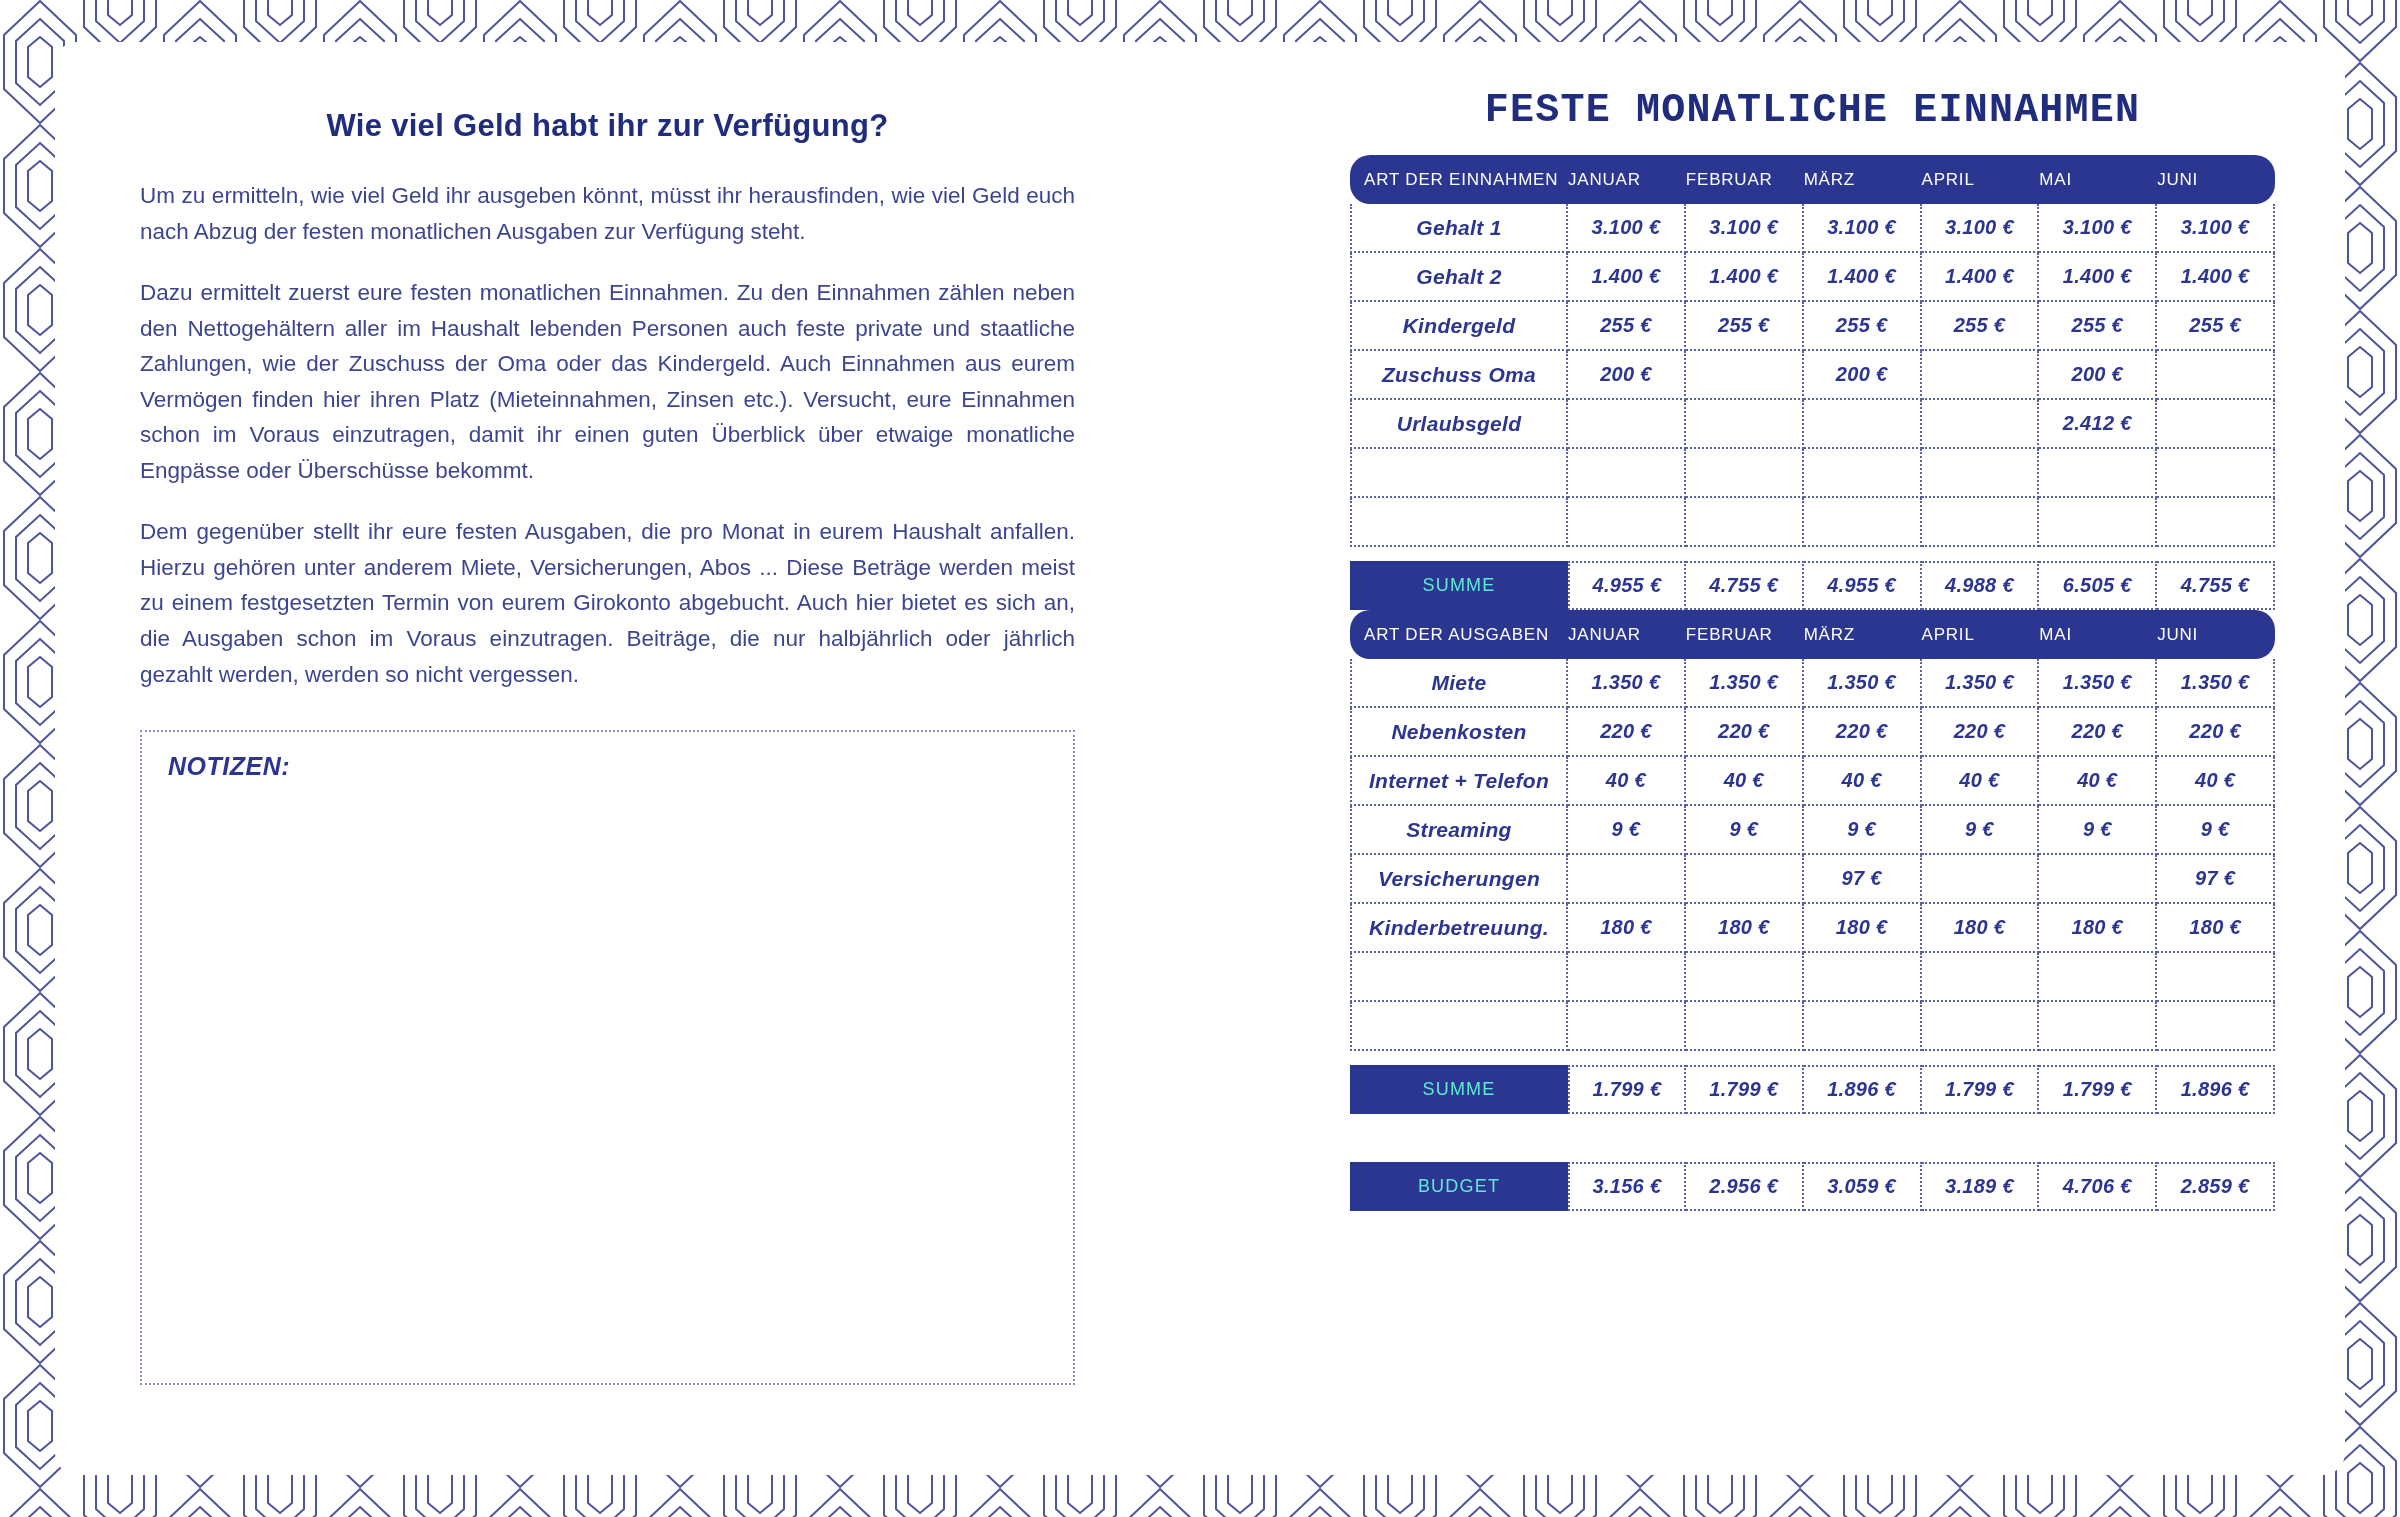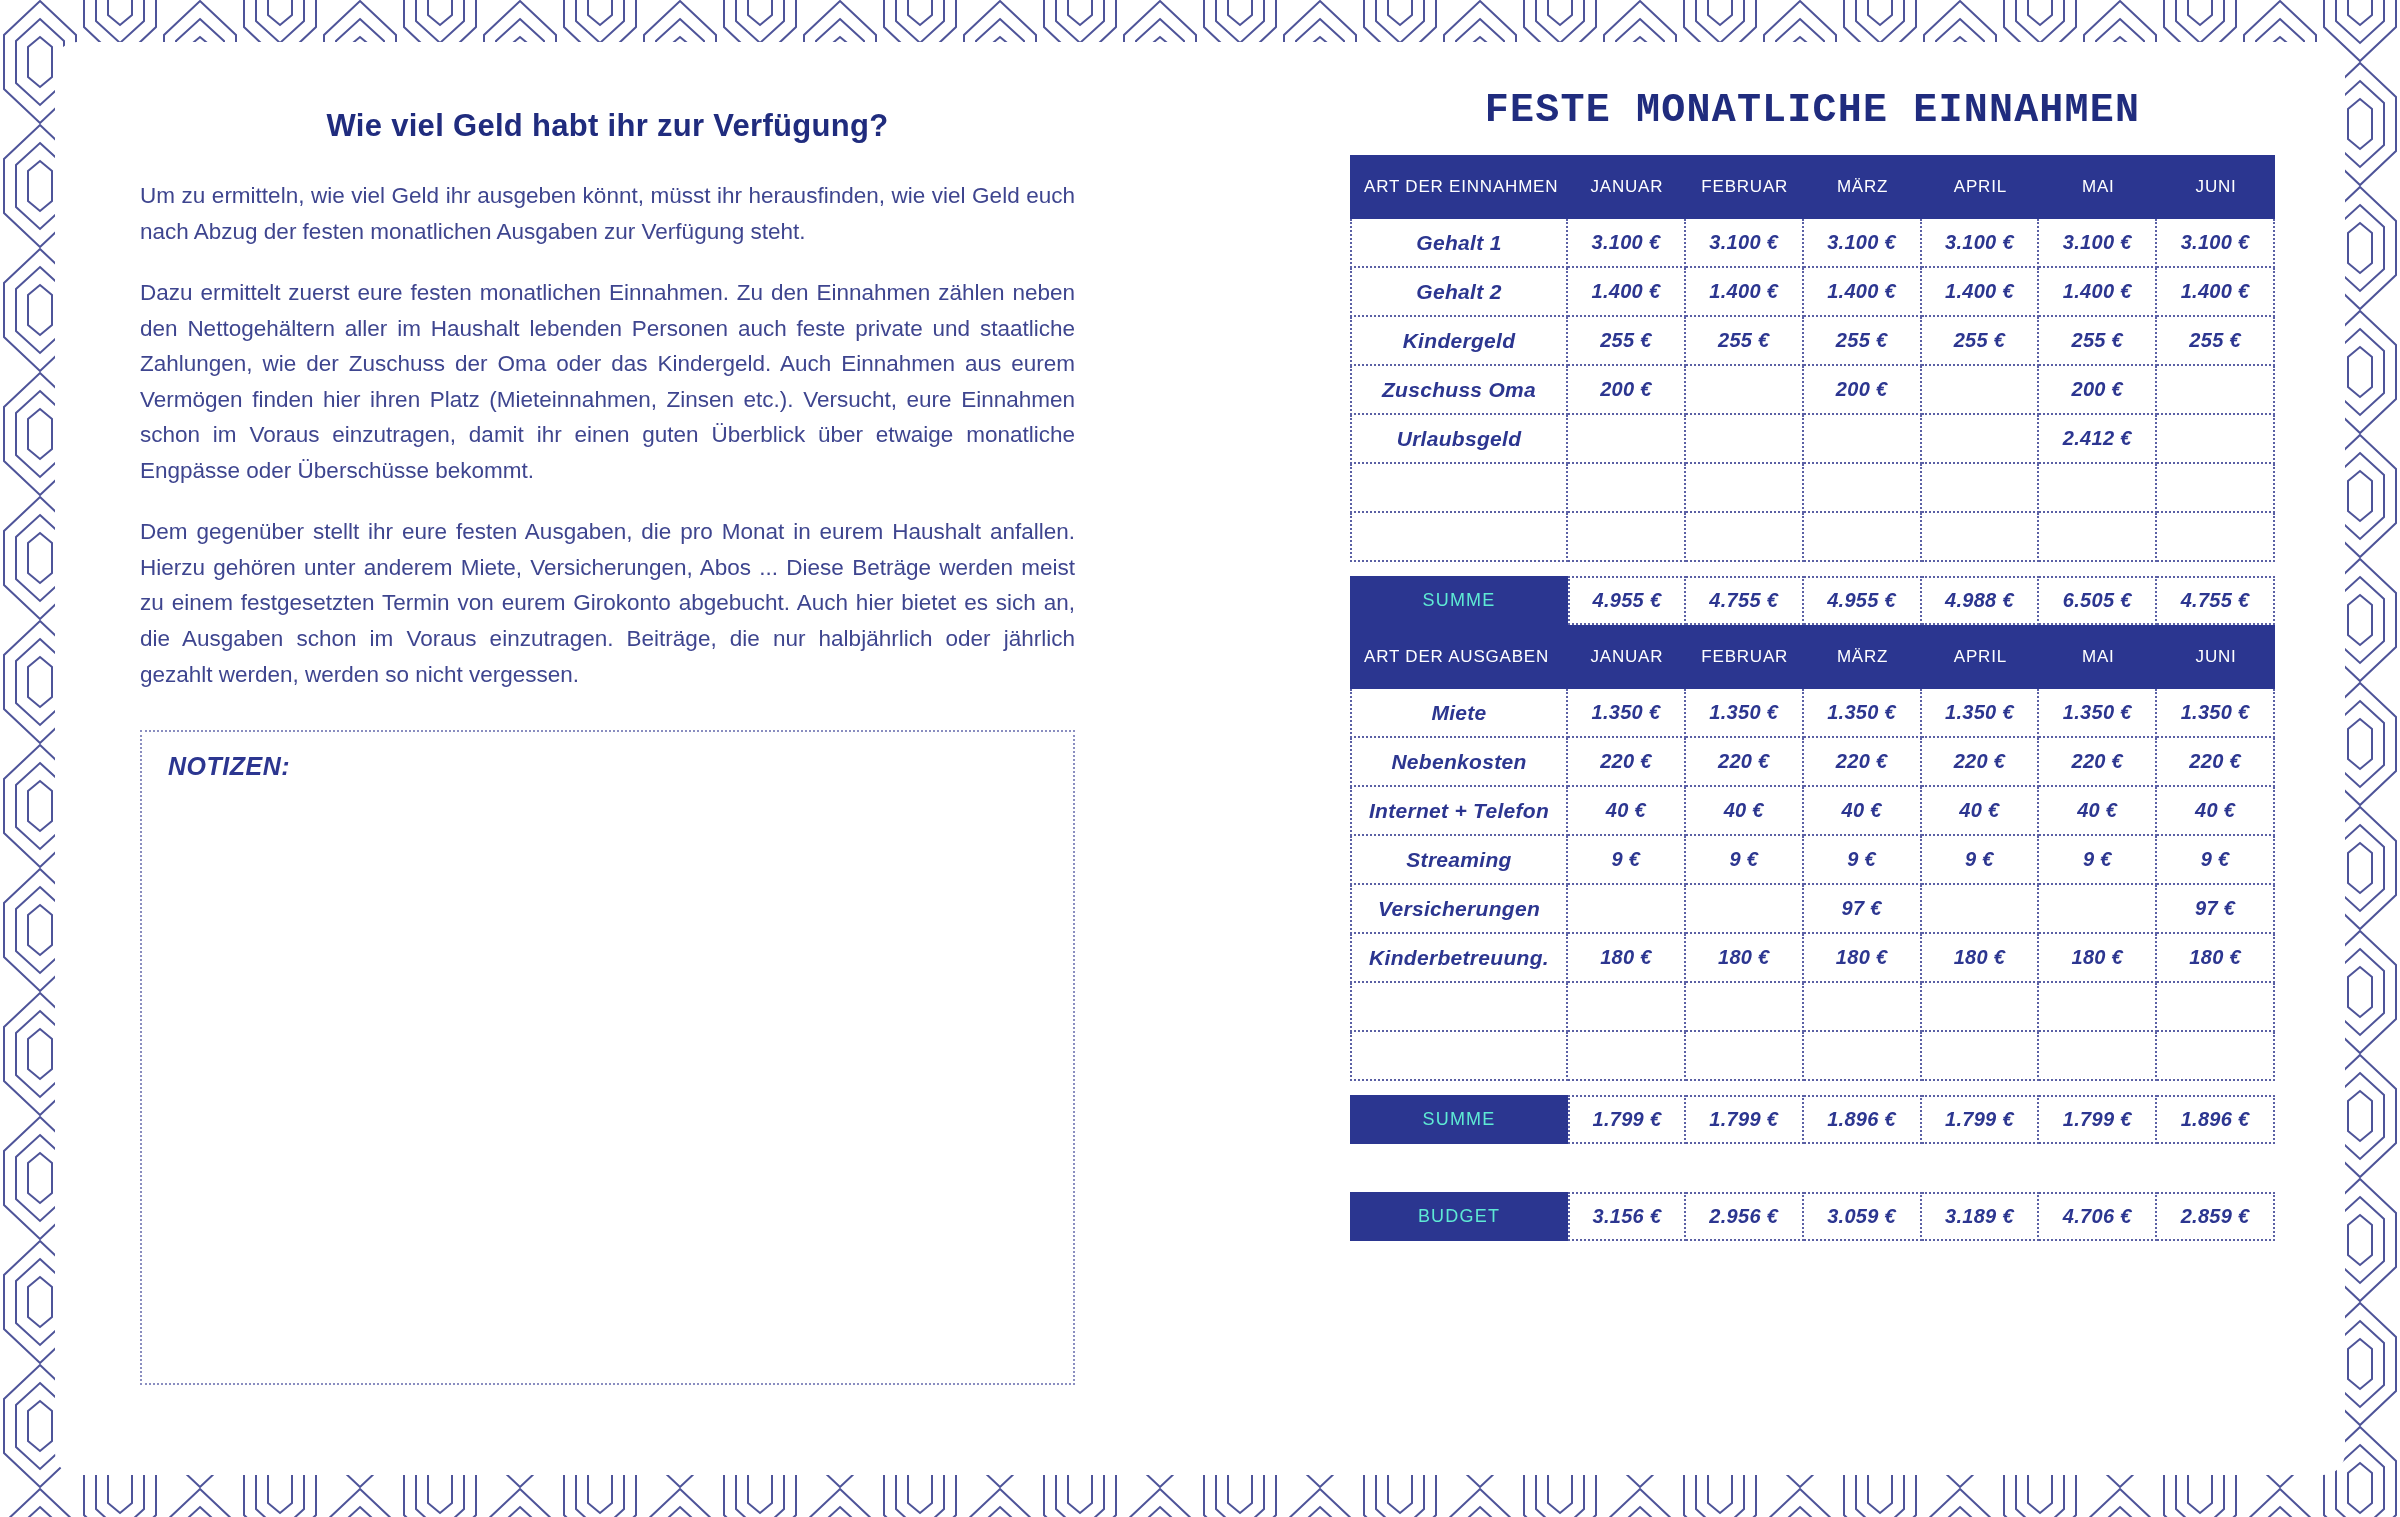--- a/index.html
+++ b/index.html
@@ -39,23 +39,23 @@
 
   .table-title {
     text-align:center; color:var(--title); font-size:40px; font-weight:700;
     letter-spacing:1.2px; margin:0 0 22px 0;font-family:Liberation Mono, monospace;
   }
   .table-title.second { margin-top:48px; }
 
   .budget-grid { width:100%; }
   .t-header {
     display:grid; grid-template-columns:218px 1fr 1fr 1fr 1fr 1fr 1fr;
-    background:var(--navy); color:#ffffff; height:64px; align-items:center;
-  }
-  .th-cell { text-align:center; font-size:17px; letter-spacing:0.8px; }
+    background:var(--navy); color:#ffffff; height:49px; align-items:center;border-radius:20px;
+  }
+  .th-cell { font-size:17px; letter-spacing:0.8px; }
   .th-first { text-align:left; padding-left:14px; }
 
   .t-row {
     display:grid; grid-template-columns:218px 1fr 1fr 1fr 1fr 1fr 1fr;
     height:49px;
   }
   .cell {
     border-right:2px dotted var(--dot); border-bottom:2px dotted var(--dot);
     display:flex; align-items:center; justify-content:center;
   }

